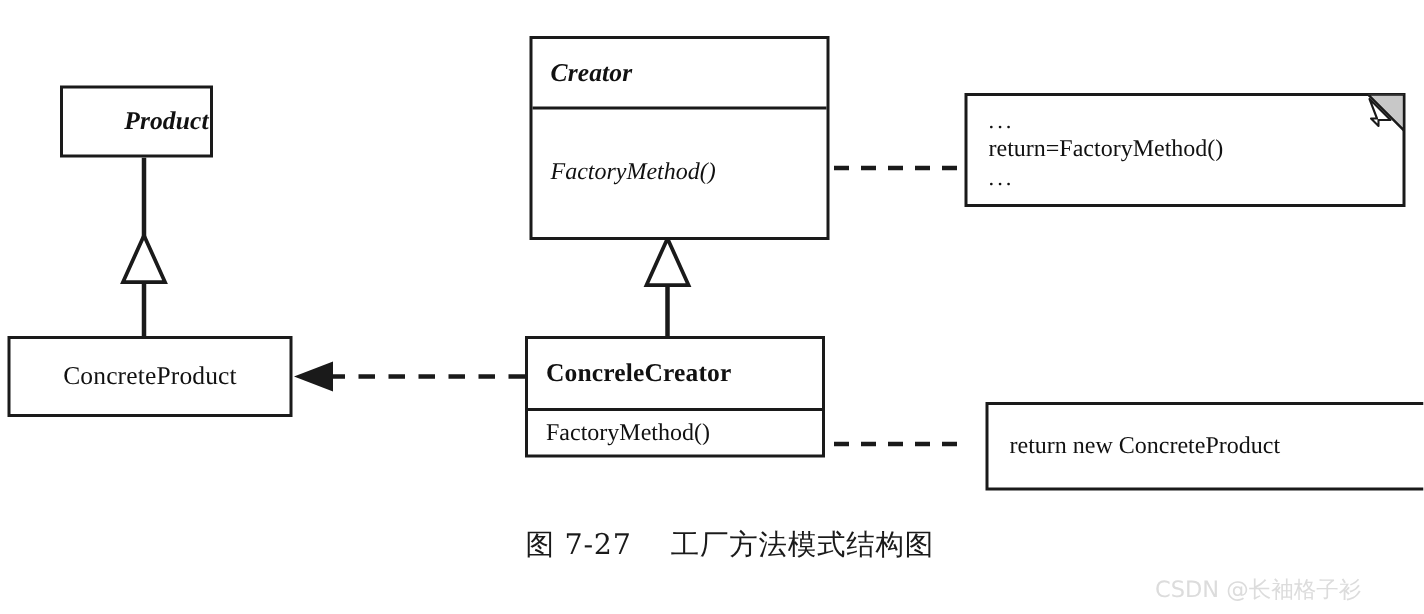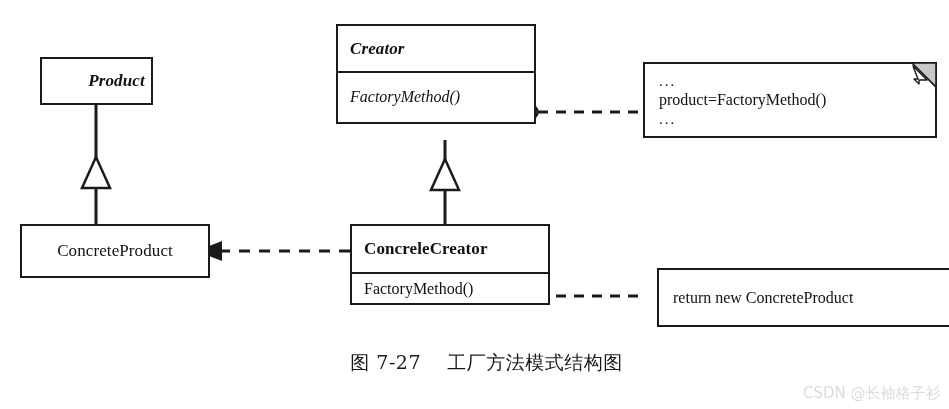--- a/index.html
+++ b/index.html
@@ -167,33 +167,33 @@
       <line x1="538" y1="112" x2="643" y2="112" stroke="#1a1a1a" stroke-width="3" stroke-dasharray="10 8"></line>
     </g>
 
     
     <g>
       <circle cx="531" cy="296" r="6.5" fill="#ffffff" stroke="#1a1a1a" stroke-width="2.5"></circle>
       <line x1="538" y1="296" x2="645" y2="296" stroke="#1a1a1a" stroke-width="3" stroke-dasharray="10 8"></line>
     </g>
   </svg>
 
-  <div class="uml-box" style="left:40px; top:57px; width:113px; height:48px;padding-left:40px;">
+  <div class="uml-box" style="left:40px; top:57px; width:102px; height:48px;padding-left:40px;">
     <div class="uml-compartment uml-center" style="flex:1 1 auto;">
       <div class="uml-name abstract">Product</div>
     </div>
   </div>
 
-  <div class="uml-box" style="left:20px; top:224px; width:190px; height:54px;">
+  <div class="uml-box" style="left:5px; top:224px; width:190px; height:54px;">
     <div class="uml-compartment uml-center" style="flex:1 1 auto;">
       <div class="uml-name plain">ConcreteProduct</div>
     </div>
   </div>
 
-  <div class="uml-box" style="left:336px; top:24px; width:200px; height:100px;">
+  <div class="uml-box" style="left:353px; top:24px; width:200px; height:136px;">
     <div class="uml-compartment" style="height:45px; flex:0 0 45px;">
       <div class="uml-name abstract">Creator</div>
     </div>
     <div class="uml-compartment" style="flex:1 1 auto; justify-content:center;">
       <div class="op-row">
         <span class="uml-op abstract">FactoryMethod()</span>
       </div>
     </div>
   </div>
 
@@ -203,33 +203,33 @@
     </div>
     <div class="uml-compartment" style="flex:1 1 auto;">
       <div class="op-row">
         <span class="uml-op">FactoryMethod()</span>
       </div>
     </div>
   </div>
 
   <div class="uml-note" style="left:643px; top:62px; width:294px; height:76px;">
     <div class="note-line ellipsis">...</div>
-    <div class="note-line">product=FactoryMethod()</div>
+    <div class="note-line">return=FactoryMethod()</div>
     <div class="note-line ellipsis">...</div>
     <svg class="note-fold" viewBox="0 0 26 26">
       <polygon points="2,0 26,0 26,24" fill="#c8c8c8" stroke="#1a1a1a" stroke-width="1.6"></polygon>
       <polygon points="3,3 17,17 9,17 9,21 4,16 8,16" fill="#ffffff" stroke="#1a1a1a" stroke-width="1.4" stroke-linejoin="round"></polygon>
     </svg>
   </div>
 
   <div class="uml-note" style="left:645px; top:268px; width:350px; height:59px;margin-left:12px;">
     <div class="note-line">return new ConcreteProduct</div>
     <svg class="note-fold" viewBox="0 0 26 26">
       <polygon points="2,0 26,0 26,24" fill="#c8c8c8" stroke="#1a1a1a" stroke-width="1.6"></polygon>
       <polygon points="3,3 17,17 9,17 9,21 4,16 8,16" fill="#ffffff" stroke="#1a1a1a" stroke-width="1.4" stroke-linejoin="round"></polygon>
     </svg>
   </div>
 
   <div class="caption" style="left:0; top:350px;">图 7-27    工厂方法模式结构图</div>
 
-  <div class="watermark" style="left:803px; top:384px;">CSDN @长袖格子衫</div>
+  <div class="watermark" style="left:770px; top:384px;">CSDN @长袖格子衫</div>
 
 </div>
 
 </body></html>

